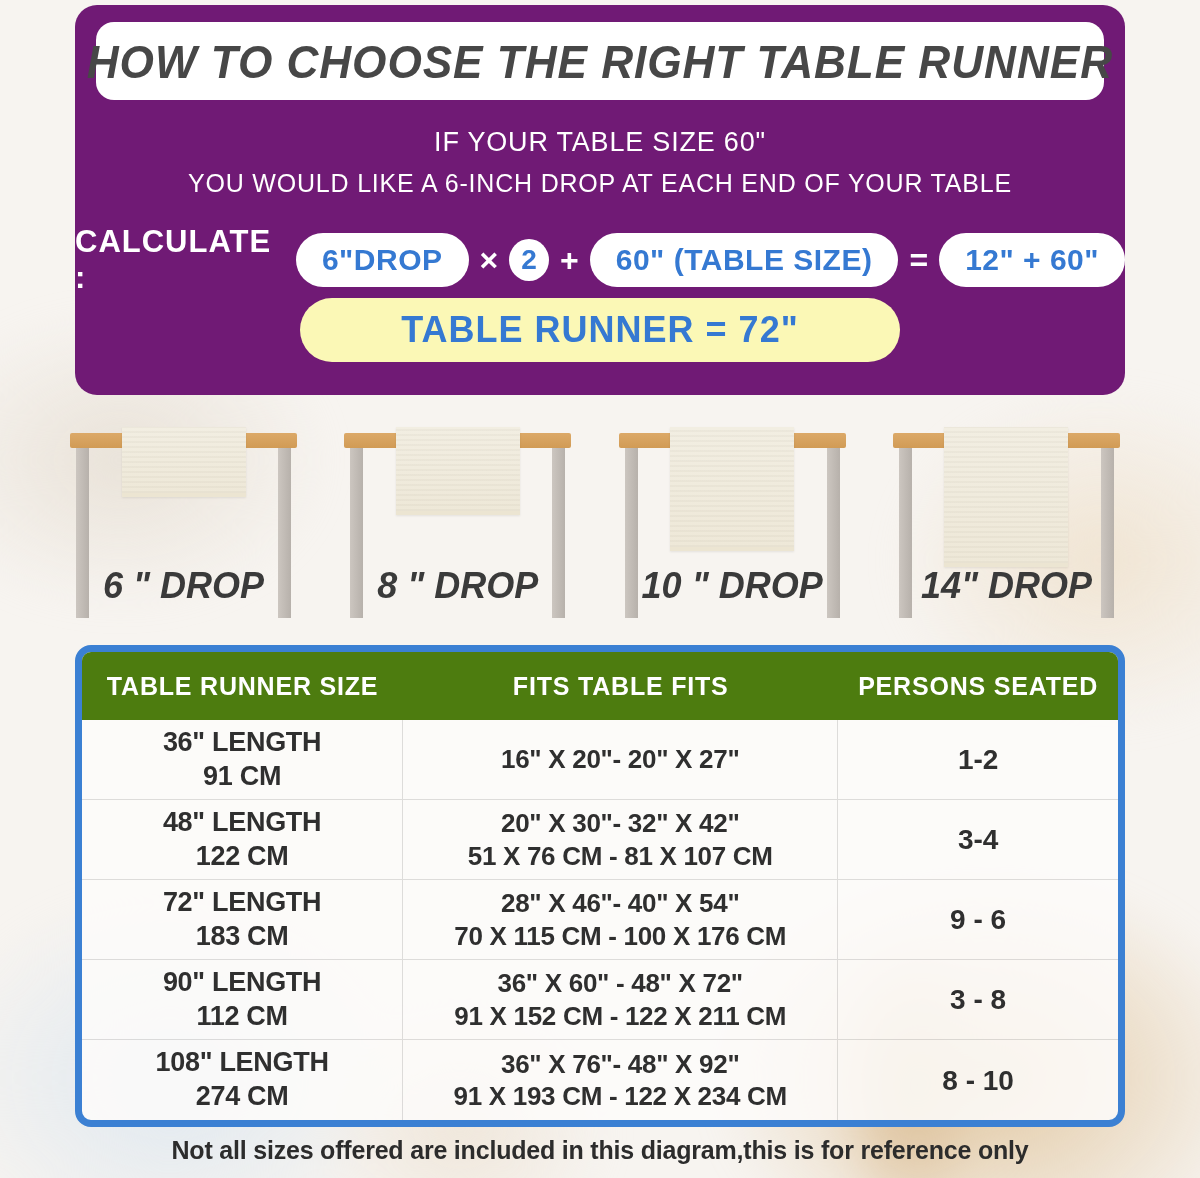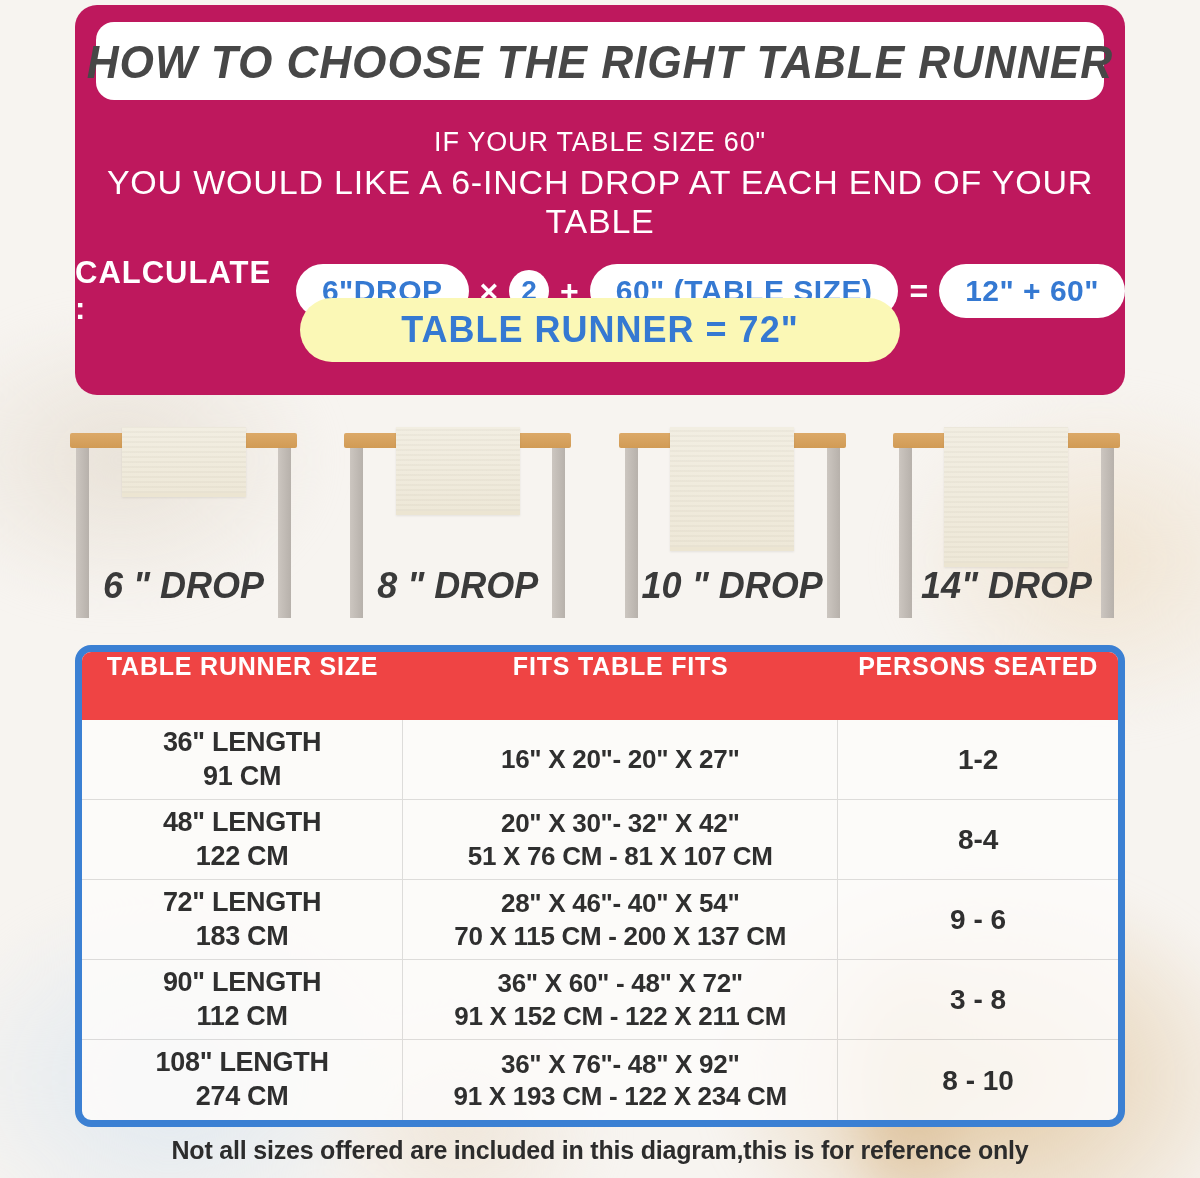--- a/index.html
+++ b/index.html
@@ -17,42 +17,42 @@
   .b1 { left:-60px; top:340px; width:420px; height:300px; background:radial-gradient(closest-side, #e9e2d8, transparent); }
   .b2 { right:-80px; top:420px; width:420px; height:340px; background:radial-gradient(closest-side, #f0e4d2, transparent); }
   .b3 { left:-40px; bottom:-60px; width:480px; height:380px; background:radial-gradient(closest-side, #dfe8f0, transparent); }
   .b4 { right:-40px; bottom:-80px; width:560px; height:420px; background:radial-gradient(closest-side, #e2c9a4, transparent); }
   .b6 { right:240px; bottom:-30px; width:160px; height:300px; background:radial-gradient(closest-side, #dcc09a, transparent); }
   .b7 { left:340px; bottom:-50px; width:300px; height:260px; background:radial-gradient(closest-side, #efe6da, transparent); }
 
   
   .hero {
     position:absolute; left:75px; top:5px; width:1050px; height:390px;
-    background:#be185d; border-radius:22px;
+    background:#701a75; border-radius:22px;
   }
   .title-banner {
     position:absolute; left:21px; top:17px; width:1008px; height:78px;
     background:#ffffff; border-radius:18px;
     display:flex; align-items:center; justify-content:center;
   }
   .title-banner .t {
     font-size:47px; font-weight:bold; font-style:italic; color:#474747;
     letter-spacing:1px; white-space:nowrap;
     display:inline-block; transform:scaleX(0.94);
   }
   .sub1, .sub2 {
     position:absolute; left:0; width:100%; text-align:center;
     color:#ffffff; font-weight:500; letter-spacing:0.8px;
   }
   .sub1 { top:122px; font-size:27px; }
-  .sub2 { top:158px; font-size:34px; }
+  .sub2 { top:164px; font-size:25px; }
 
   .calc-row {
     position:absolute; left:0; top:227px; width:100%; height:56px;
-    display:flex; align-items:center; justify-content:center; gap:11px;margin-top:31px;
+    display:flex; align-items:center; justify-content:center; gap:11px;
   }
   .calc-label { color:#fff; font-size:31px; font-weight:bold; letter-spacing:1px; margin-right:4px; }
   .pill {
     background:#ffffff; border-radius:28px; height:54px;
     display:flex; align-items:center; justify-content:center;
     padding:0 26px; color:#3579d2; font-size:30px; font-weight:bold;
     letter-spacing:0.5px; white-space:nowrap;
   }
   .op { color:#ffffff; font-size:32px; font-weight:bold; }
   .circle {
@@ -100,21 +100,21 @@
     letter-spacing:0px; white-space:nowrap;
   }
 
   
   .chart {
     position:absolute; left:75px; top:645px; width:1050px; height:482px;
     border:7px solid #3b80d3; border-radius:16px; overflow:hidden;
     background:rgba(253,252,250,0.85);
   }
   .chart-header {
-    display:flex; height:68px; background:#ef4444; 
+    display:flex; height:68px; background:#4d7c0f; align-items:center;
   }
   .chart-header .hc {
     color:#ffffff; font-size:25px; font-weight:bold; letter-spacing:0.8px;
     text-align:center;
   }
   .c1 { width:31%; } .c2 { width:42%; } .c3 { width:27%; }
   .row {
     display:flex; height:80px; align-items:stretch;
     border-bottom:1px solid rgba(0,0,0,0.12);
   }
@@ -217,31 +217,31 @@
 
   <div class="row">
     <div class="cell c1">
       <div>48" LENGTH</div>
       <div>122 CM</div>
     </div>
     <div class="cell c2">
       <div>20" X 30"- 32" X 42"</div>
       <div>51 X 76 CM - 81 X 107 CM</div>
     </div>
-    <div class="cell c3">8-4</div>
+    <div class="cell c3">3-4</div>
   </div>
 
   <div class="row">
     <div class="cell c1">
       <div>72" LENGTH</div>
       <div>183 CM</div>
     </div>
     <div class="cell c2">
       <div>28" X 46"- 40" X 54"</div>
-      <div>70 X 115 CM - 200 X 137 CM</div>
+      <div>70 X 115 CM - 100 X 176 CM</div>
     </div>
     <div class="cell c3">9 - 6</div>
   </div>
 
   <div class="row">
     <div class="cell c1">
       <div>90" LENGTH</div>
       <div>112 CM</div>
     </div>
     <div class="cell c2">

